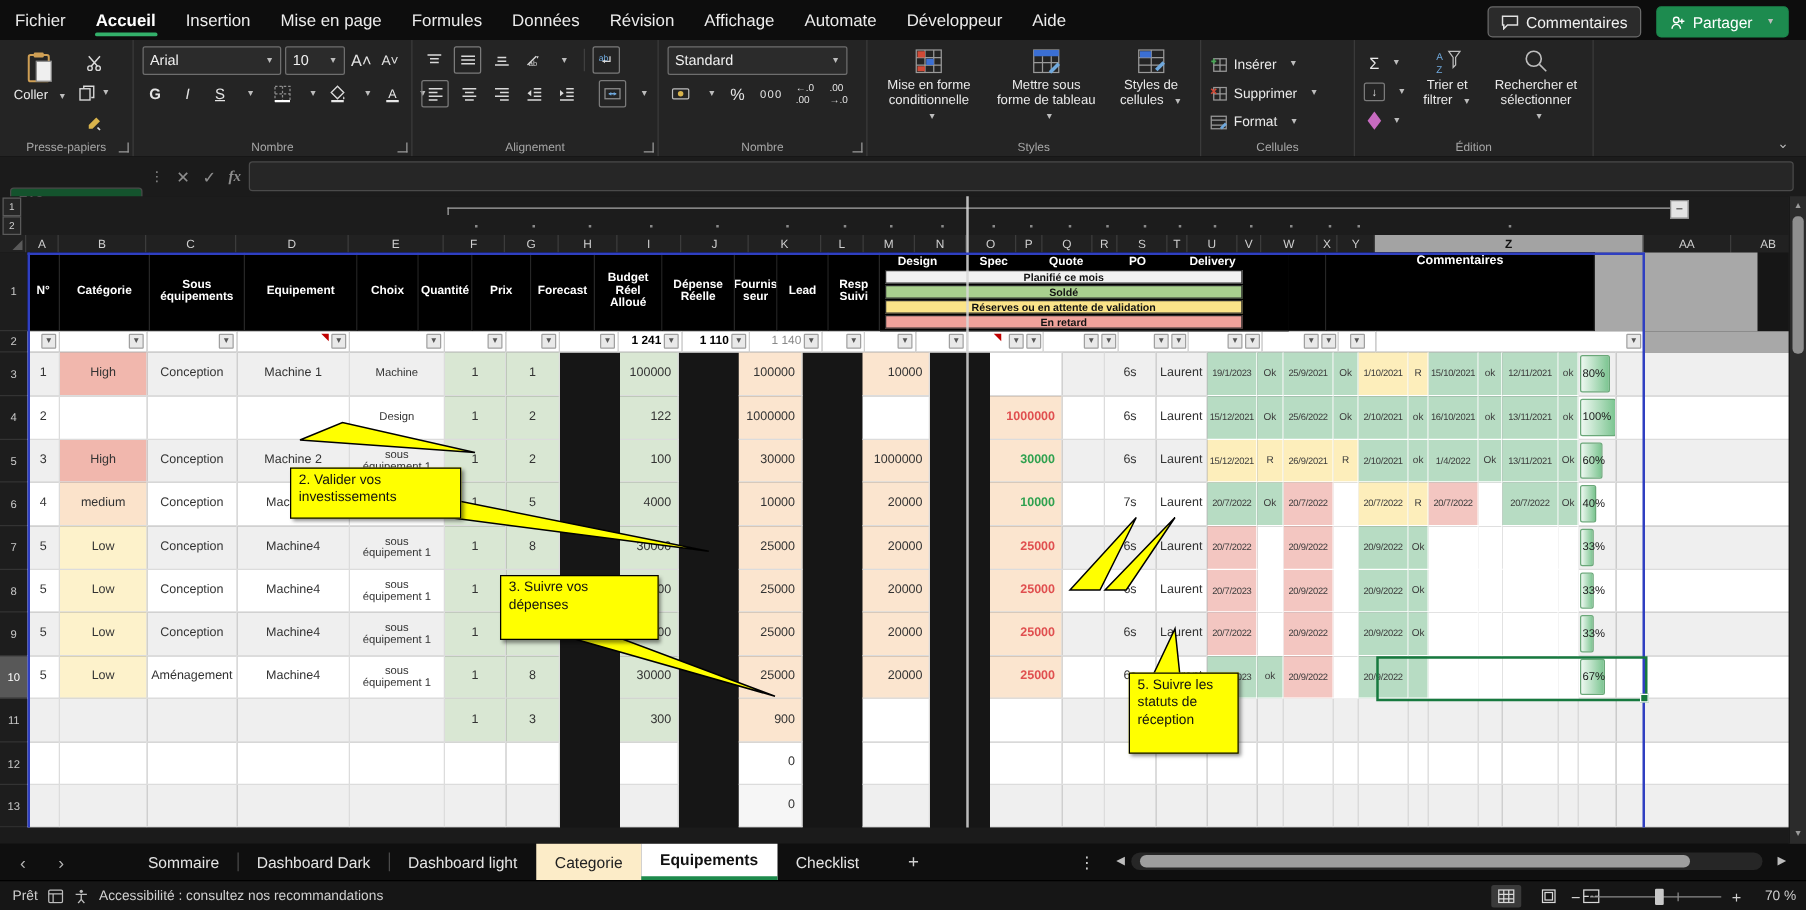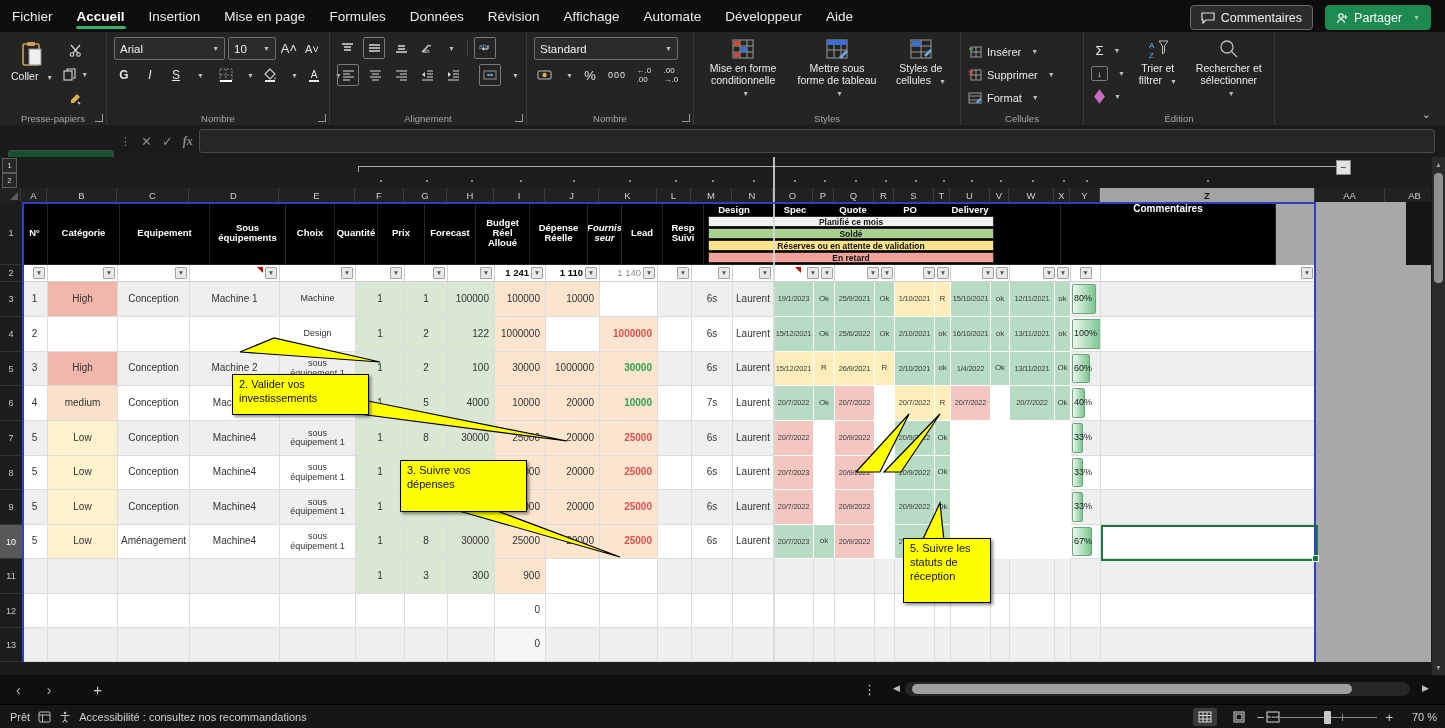--- a/index.html
+++ b/index.html
@@ -50,21 +50,21 @@
   .collet{box-sizing:border-box;border-right:1px solid #3c3c3c;color:#cfcfcf;font-size:9.5px;display:flex;align-items:center;justify-content:center;height:14px;}
   .collet.sel{background:#a3a3a3;color:#111;font-weight:700;}
 
   
   .sheet{position:absolute;left:22px;top:202px;}
   .gutter{position:absolute;left:0;top:202px;width:22px;background:#1d1d1d;}
   .gut{box-sizing:border-box;border-bottom:1px solid #333;color:#c8c8c8;font-size:9px;display:flex;align-items:center;justify-content:center;}
   .gut.hl{background:#585858;color:#fff;}
   .grow{display:flex;}
   .gc{box-sizing:border-box;border-right:1px solid #dcdcdc;border-bottom:1px solid #dcdcdc;display:flex;align-items:center;justify-content:center;overflow:hidden;font-size:10px;color:#333;line-height:1.05;text-align:center;}
-  .gc.num{justify-content:flex-end;padding-right:5px;}
+  .gc.num{justify-content:flex-end;padding-right:5px;margin-left:48px;}
   .gc.hdr{background:#000;color:#fff;border-right:1px solid #262626;border-bottom:1px solid #262626;font-weight:700;font-size:9.5px;}
   .gc.date{font-size:7.5px;color:#3c3c3c;letter-spacing:-0.2px;border-color:#fff;}
   .gc.stat{font-size:8px;color:#3c3c3c;border-color:#fff;}
   .gc.outside{background:#a8a8a8;border:none;}
   .dd{width:12px;height:12px;background:#e9e9e9;border:1px solid #a0a0a0;border-radius:1px;display:flex;align-items:center;justify-content:center;font-size:6.5px;color:#555;box-sizing:border-box;flex:none;}
   .pbar{position:absolute;left:1px;top:2px;bottom:2px;background:linear-gradient(90deg,#eef8f1 0%,#7cc591 100%);border:1px solid #6aa879;border-radius:2px;}
   .plabel{position:absolute;left:3px;top:50%;transform:translateY(-50%);font-size:9px;color:#1b1b1b;z-index:2;}
   .mslabel{position:absolute;top:2px;color:#fff;font-weight:700;font-size:9.5px;transform:translateX(-50%);white-space:nowrap;}
   .legend-bar{position:absolute;left:4px;width:286px;height:11px;display:flex;align-items:center;justify-content:center;font-size:8.5px;font-weight:700;color:#111;border:1px solid #2a2a2a;box-sizing:border-box;white-space:nowrap;}
   .redtri{position:absolute;width:0;height:0;border-top:6px solid #c00000;border-left:6px solid transparent;z-index:6;}
@@ -513,29 +513,29 @@
       <div class="gut" style="height: 35px;">9</div>
       <div class="gut hl" style="height: 34px;">10</div>
       <div class="gut" style="height: 35px;">11</div>
       <div class="gut" style="height: 34px;">12</div>
       <div class="gut" style="height: 34px;">13</div>
     </div>
   <div class="sheet" id="sheetgrid">
       <div class="grow" style="height: 63px;">
         <div class="gc hdr" style="width: 26px; white-space: pre-line; padding: 0px 1px;">N°</div>
         <div class="gc hdr" style="width: 72px; white-space: pre-line; padding: 0px 1px;">Catégorie</div>
+        <div class="gc hdr" style="width: 76px; white-space: pre-line; padding: 0px 1px;">Sous équipements</div>
         <div class="gc hdr" style="width: 90px; white-space: pre-line; padding: 0px 1px;">Equipement</div>
-        <div class="gc hdr" style="width: 76px; white-space: pre-line; padding: 0px 1px;">Sous équipements</div>
         <div class="gc hdr" style="width: 49px; white-space: pre-line; padding: 0px 1px;">Choix</div>
         <div class="gc hdr" style="width: 43px; white-space: pre-line; padding: 0px 1px;">Quantité</div>
         <div class="gc hdr" style="width: 47px; white-space: pre-line; padding: 0px 1px;">Prix</div>
         <div class="gc hdr" style="width: 51px; white-space: pre-line; padding: 0px 1px;">Forecast</div>
         <div class="gc hdr" style="width: 54px; white-space: pre-line; padding: 0px 1px;">Budget Réel Alloué</div>
         <div class="gc hdr" style="width: 58px; white-space: pre-line; padding: 0px 1px;">Dépense Réelle</div>
-        <div class="gc hdr" style="width: 34px; white-space: pre-line; padding: 0px 1px; font-style: italic;">Fournis seur</div>
+        <div class="gc hdr" style="width: 34px; white-space: pre-line; padding: 0px 1px;">Fournis seur</div>
         <div class="gc hdr" style="width: 41px; white-space: pre-line; padding: 0px 1px;">Lead</div>
         <div class="gc hdr" style="width: 41px; white-space: pre-line; padding: 0px 1px;">Resp Suivi</div>
         <div style="position: relative; width: 327px; background: rgb(0, 0, 0); border-bottom: 1px solid rgb(38, 38, 38); box-sizing: border-box; flex: 0 0 auto; padding-left: 37px;">
           <div class="mslabel" style="left: 30px;">Design</div>
           <div class="mslabel" style="left: 91px;">Spec</div>
           <div class="mslabel" style="left: 149px;">Quote</div>
           <div class="mslabel" style="left: 206px;">PO</div>
           <div class="mslabel" style="left: 266px;">Delivery</div>
           <div class="legend-bar" style="top: 14px; background: rgb(241, 241, 241);">Planifié ce mois</div>
           <div class="legend-bar" style="top: 26px; background: rgb(169, 208, 142);">Soldé</div>
@@ -1001,20 +1001,28 @@
 dépenses</div>
   <div class="callout" style="left:903px;top:538px;width:88px;height:65px;">5. Suivre les
 statuts de
 réception</div>
 
   <div class="tabbar">
     <div class="tab-nav">
       <span>‹</span>
       <span>›</span>
     </div>
+    <div id="sheettabs" style="display:flex;margin-left:34px;">
+        <div class="sheettab dark">Sommaire</div>
+        <div class="sheettab dark">Dashboard Dark</div>
+        <div class="sheettab dark">Dashboard light</div>
+        <div class="sheettab cream">Categorie</div>
+        <div class="sheettab active">Equipements</div>
+        <div class="sheettab dark">Checklist</div>
+      </div>
     <div class="addtab">+</div>
     <div class="kebab">⋮</div>
     <div class="hscroll">
         <div class="hthumb"></div>
       </div>
     <div class="harrow" style="left:893px;">◀</div>
     <div class="harrow" style="right:16px;">▶</div>
   </div>
 
   <div class="statusbar">

